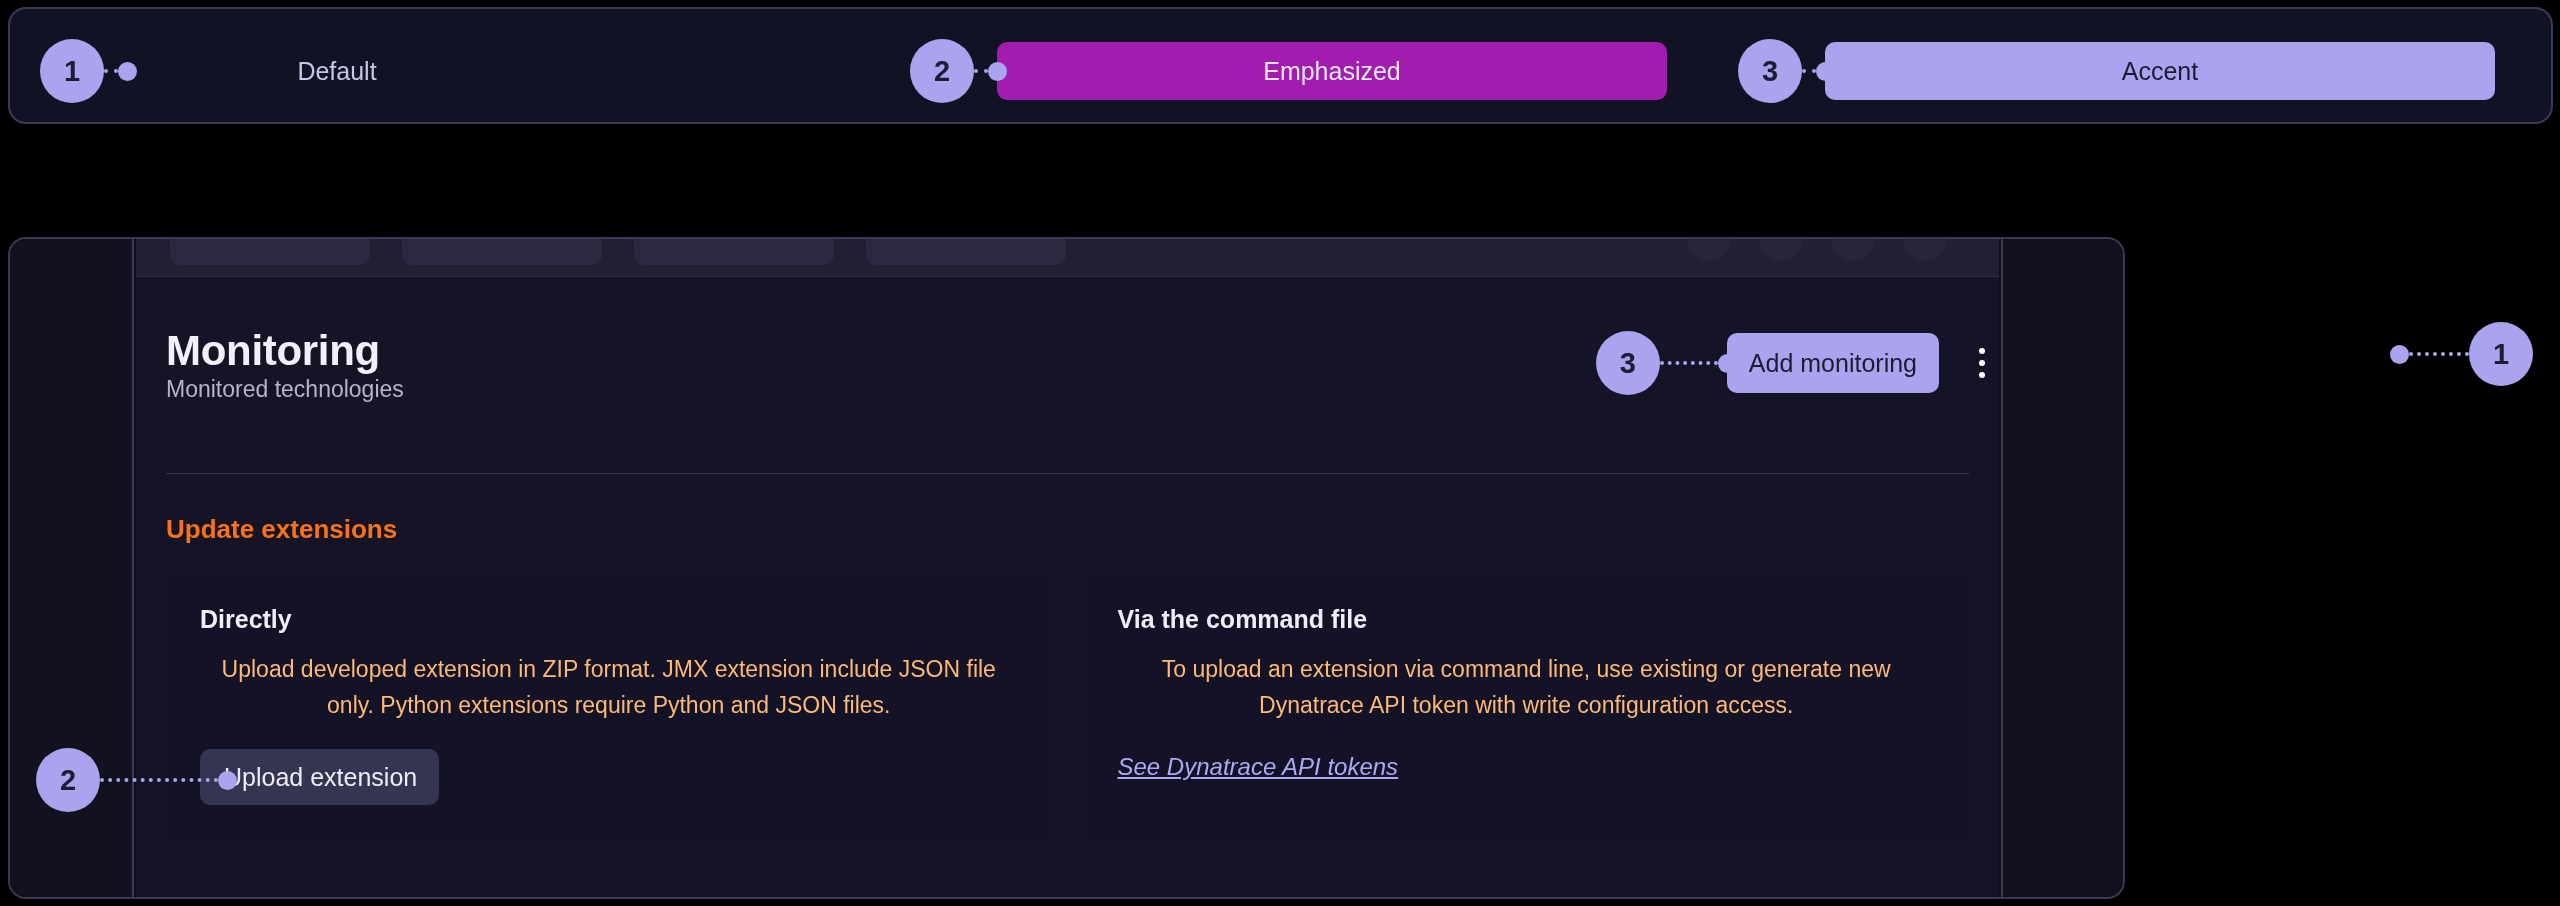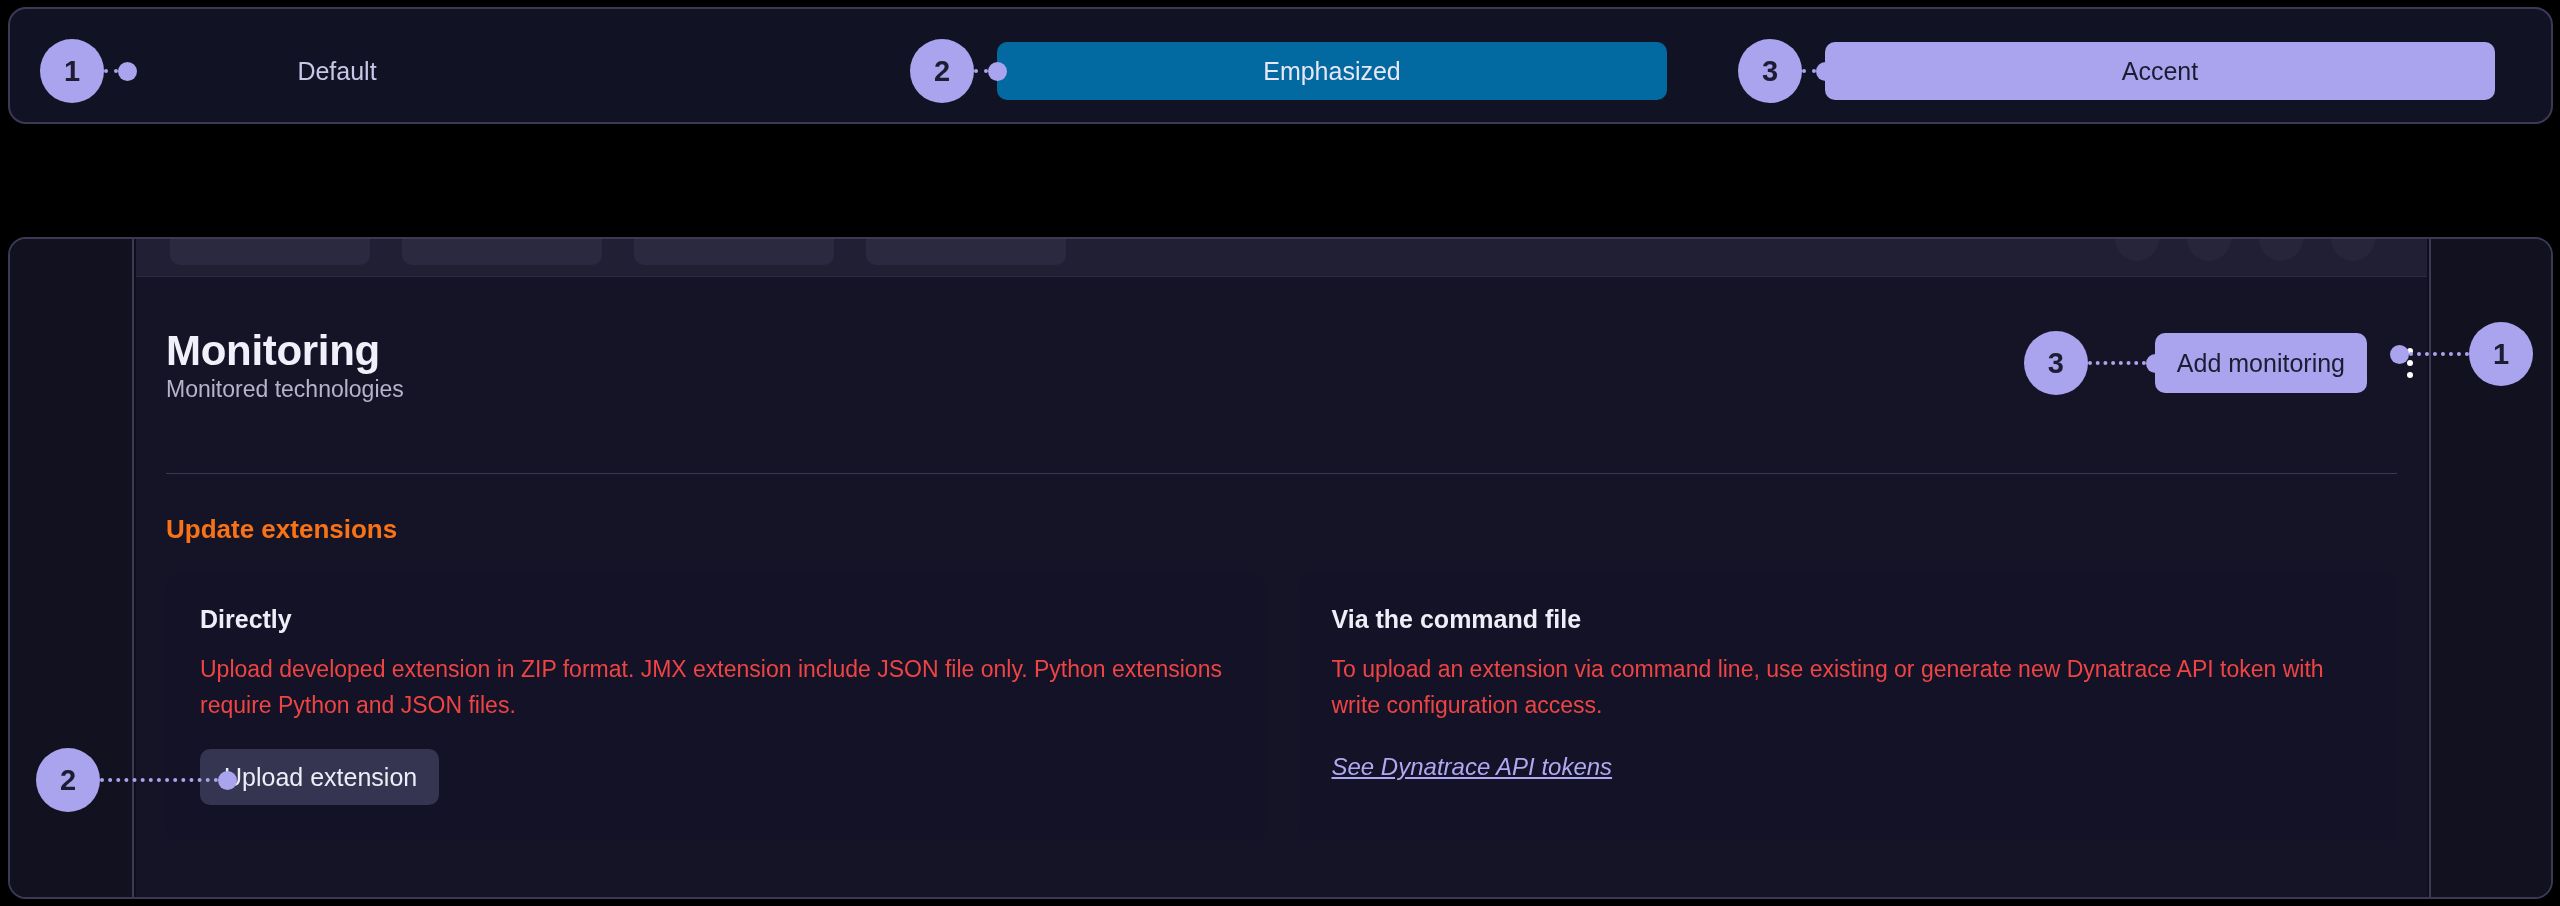--- a/index.html
+++ b/index.html
@@ -61,33 +61,33 @@
     display: flex; align-items: center; justify-content: center;
     font-size: 25px;
     padding: 0 20px;
     margin-left: -10px;
   }
   .variant-btn.default {
     background: transparent;
     color: #c9c7e8;
   }
   .variant-btn.emphasized {
-    background: #0369a1;
+    background: #a21caf;
     color: #e8e7f5;
   }
   .variant-btn.accent {
     background: #aaa3ee;
     color: #1d1c33;
   }
 
   
   #app-panel {
     position: absolute;
     left: 8px; top: 237px;
-    width: 2545px; height: 662px;
+    width: 2117px; height: 662px;
     background: #0f0e1d;
     border: 2px solid #3a3a55;
     border-radius: 18px;
     overflow: hidden;
   }
   
   #left-rail {
     position: absolute; left: 0; top: 0;
     width: 124px; height: 100%;
     background: #12111f;
@@ -204,22 +204,22 @@
     background: #131226;
     border-radius: 14px;
     padding: 32px 34px 36px 34px;
     min-height: 220px;
     position: relative;
   }
   .card-heading {
     font-size: 25px; font-weight: 700; color: #efeef8;
   }
   .card-text {
-    font-size: 23px; color: #ef4444;
-    margin-top: 18px; line-height: 1.55;
+    font-size: 23px; color: #fdba74;
+    margin-top: 18px; line-height: 1.55; text-align: center;
   }
   #upload-extension-btn {
     margin-top: 26px;
     height: 56px;
     background: #353451;
     color: #eeedf7;
     border: none;
     border-radius: 10px;
     font-size: 25px;
     font-family: "Liberation Sans", sans-serif;

